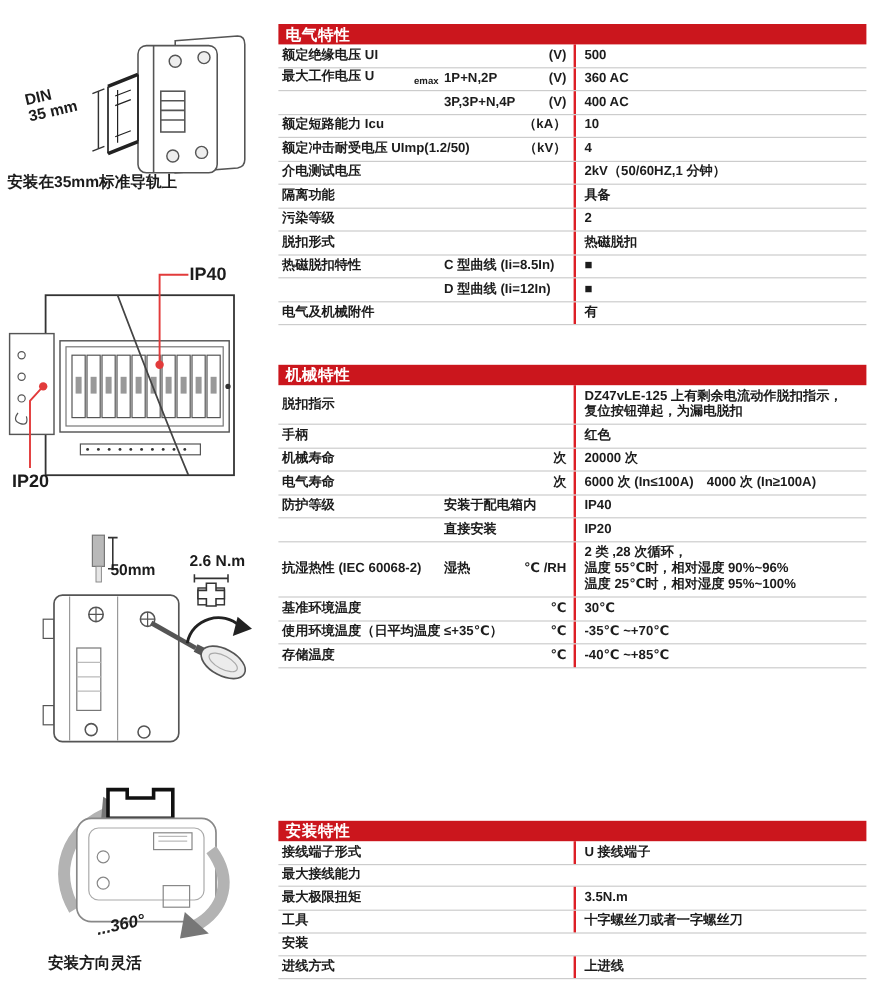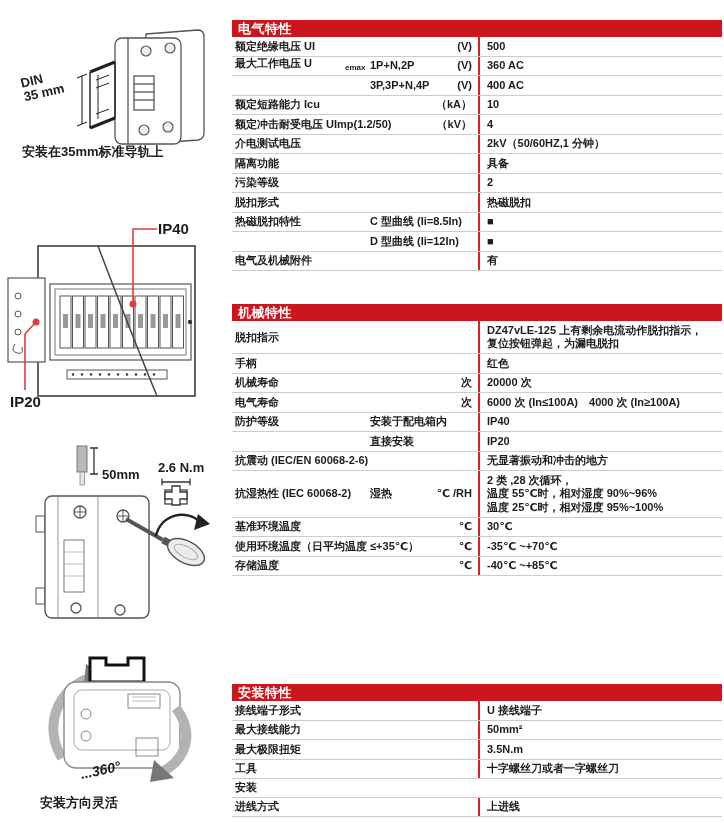--- a/index.html
+++ b/index.html
@@ -64,21 +64,21 @@
     <g stroke="#333" stroke-width="1.2">
       <line x1="64" y1="58" x2="64" y2="106"></line>
       <line x1="59" y1="60" x2="69" y2="56"></line>
       <line x1="59" y1="108" x2="69" y2="104"></line>
     </g>
   </svg>
   <div class="dinlabel" style="left:22px;top:72px">
     <div>DIN</div>
     <div>35 mm</div>
   </div>
-  <div class="cap" style="left:22px;top:143px">安装在35mm标准导轨上</div>
+  <div class="cap" style="left:6px;top:143px">安装在35mm标准导轨上</div>
 
   <svg class="illus" style="left:5px;top:218px" width="200" height="192" viewBox="0 0 200 192">
     <defs>
       <g id="mod">
           <rect width="11" height="52" fill="#fff" stroke="#555"></rect>
         <rect x="3" y="18" width="5" height="14" fill="#999"></rect>
         </g>
     </defs>
     <rect x="33" y="28" width="157" height="150" fill="#fff" stroke="#333" stroke-width="1.5"></rect>
     <rect x="3" y="60" width="37" height="84" fill="#fff" stroke="#555" stroke-width="1.2"></rect>
@@ -146,21 +146,21 @@
         <circle cx="92" cy="170" r="5"></circle>
     </g>
     <path d="M46,72 h12 M52,66 v12 M89,76 h12 M95,70 v12" stroke="#555" stroke-width="1"></path>
     <line x1="98" y1="79" x2="135" y2="100" stroke="#555" stroke-width="4"></line>
     <line x1="135" y1="100" x2="143" y2="104" stroke="#555" stroke-width="7"></line>
     <ellipse cx="158" cy="112" rx="20" ry="11" transform="rotate(28 158 112)" fill="#ececec" stroke="#555" stroke-width="1.4"></ellipse>
     <ellipse cx="158" cy="112" rx="13" ry="5.5" transform="rotate(28 158 112)" fill="none" stroke="#aaa"></ellipse>
     <path d="M128,96 C132,75 158,68 172,82" stroke="#222" stroke-width="2.4" fill="none"></path>
     <polygon points="170,74 182,84 166,90" fill="#222"></polygon>
   </svg>
-  <div class="smlabel" style="left:102px;top:467px">50mm</div>
+  <div class="smlabel" style="left:92px;top:467px">50mm</div>
   <div class="smlabel" style="left:158px;top:460px">2.6 N.m</div>
 
   <svg class="illus" style="left:28px;top:650px" width="185" height="145" viewBox="0 0 185 145">
     <path d="M66,26 C26,40 16,78 34,108" stroke="#b3b3b3" stroke-width="10" fill="none"></path>
     <polygon points="58,14 78,26 56,36" fill="#777"></polygon>
     <path d="M62,8 h16 v7 h22 v-7 h16 v24 h-54 z" fill="#fff" stroke="#111" stroke-width="3"></path>
     <rect x="36" y="32" width="116" height="86" rx="12" fill="#fff" stroke="#888" stroke-width="1.4"></rect>
     <rect x="46" y="40" width="96" height="60" rx="8" fill="none" stroke="#aaa"></rect>
     <circle cx="58" cy="64" r="5" fill="none" stroke="#888"></circle>
     <circle cx="58" cy="86" r="5" fill="none" stroke="#888"></circle>
@@ -355,30 +355,20 @@
           <span class="c-label"></span>
           <span class="c-sub">直接安装</span>
           <span class="c-unit"></span>
         </div>
         <div class="c-val">
           <span>IP20</span>
         </div>
       </div>
     <div class="tr">
         <div class="left">
-          <span class="c-label">抗震动 (IEC/EN 60068-2-6)</span>
-          <span class="c-sub"></span>
-          <span class="c-unit"></span>
-        </div>
-        <div class="c-val">
-          <span>无显著振动和冲击的地方</span>
-        </div>
-      </div>
-    <div class="tr">
-        <div class="left">
           <span class="c-label">抗湿热性 (IEC 60068-2)</span>
           <span class="c-sub">湿热</span>
           <span class="c-unit">℃ /RH</span>
         </div>
         <div class="c-val">
           <span>2 类 ,28 次循环，
 温度 55℃时，相对湿度 90%~96%
 温度 25℃时，相对湿度 95%~100%</span>
         </div>
       </div>
@@ -425,23 +415,20 @@
         <div class="c-val">
           <span>U 接线端子</span>
         </div>
       </div>
     <div class="tr">
         <div class="left">
           <span class="c-label">最大接线能力</span>
           <span class="c-sub"></span>
           <span class="c-unit"></span>
         </div>
-        <div class="c-val">
-          <span>50mm²</span>
-        </div>
       </div>
     <div class="tr">
         <div class="left">
           <span class="c-label">最大极限扭矩</span>
           <span class="c-sub"></span>
           <span class="c-unit"></span>
         </div>
         <div class="c-val">
           <span>3.5N.m</span>
         </div>

